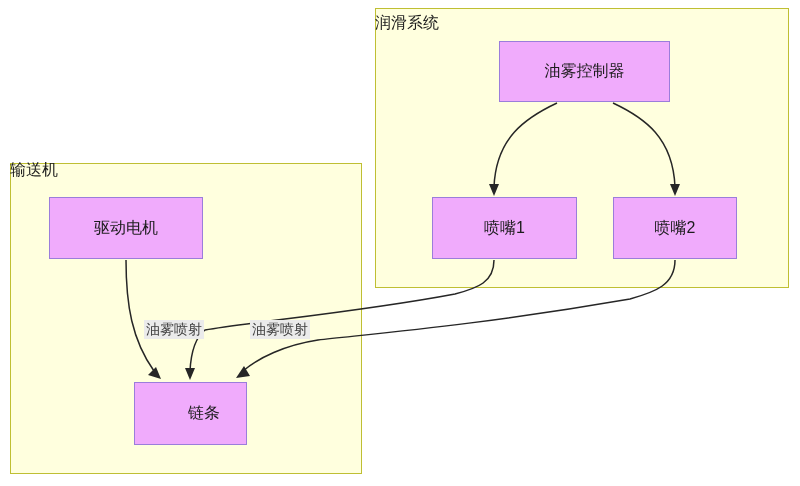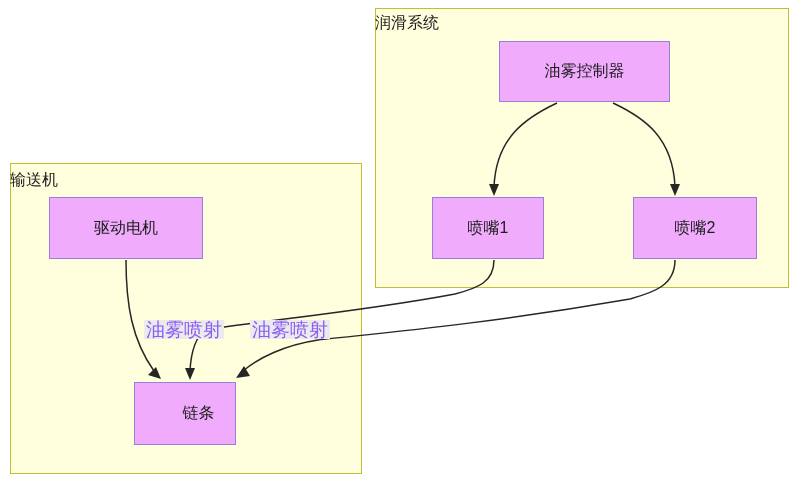--- a/index.html
+++ b/index.html
@@ -55,37 +55,37 @@
     stroke: #262626;
     stroke-width: 1.5px;
   }
   .arrow-head {
     fill: #262626;
     stroke: none;
   }
   .edge-label {
     position: absolute;
     background: #ebebeb;
-    color: #8b5cf6;
-    font-size: 19px;
+    color: #404040;
+    font-size: 14px;
     white-space: nowrap;
     padding: 1px 2px;
     line-height: 17px;
   }
 </style>
 </head>
 <body>
 
 <div id="canvas">
 
   <div class="cluster" id="cluster-lubrication" style="left: 375px; top: 8px; width: 414px; height: 280px;"></div>
   <div class="cluster-title" id="cluster-lubrication-title" style="left: 375px; width: 414px; top: 13px;">润滑系统</div>
 
   <div class="cluster" id="cluster-conveyor" style="left: 10px; top: 163px; width: 352px; height: 311px;"></div>
-  <div class="cluster-title" id="cluster-conveyor-title" style="left: 10px; width: 352px; top: 170px;">输送机</div>
+  <div class="cluster-title" id="cluster-conveyor-title" style="left: 10px; width: 352px; top: 160px;">输送机</div>
 
   <svg id="edge-layer" viewBox="0 0 800 486" width="800" height="486">
 
     <g>
       <path class="edge-path" d="M 557,103 C 525,118 496,138 494,187"></path>
       <polygon class="arrow-head" points="494,196 489,184 499,184"></polygon>
     </g>
 
     <g>
       <path class="edge-path" d="M 613,103 C 645,118 673,138 675,187"></path>
@@ -102,21 +102,21 @@
       <polygon class="arrow-head" points="190,380 185,368 195,368"></polygon>
     </g>
 
     <g>
       <path class="edge-path" d="M 675,260 C 675,285 655,292 630,299 C 480,325 370,334 318,340 C 285,345 258,358 243,371"></path>
       <polygon class="arrow-head" points="236,378 244,366 250,376"></polygon>
     </g>
   </svg>
 
   <div class="node" id="node-oil-mist-controller" style="left: 499px; top: 41px; width: 171px; height: 61px;">油雾控制器</div>
-  <div class="node" id="node-nozzle-1" style="left: 432px; top: 197px; width: 112px; height: 62px;">喷嘴1</div>
-  <div class="node" id="node-nozzle-2" style="left: 613px; top: 197px; width: 124px; height: 62px; margin-left: 20px;">喷嘴2</div>
+  <div class="node" id="node-nozzle-1" style="left: 432px; top: 197px; width: 145px; height: 62px;">喷嘴1</div>
+  <div class="node" id="node-nozzle-2" style="left: 613px; top: 197px; width: 124px; height: 62px;">喷嘴2</div>
   <div class="node" id="node-drive-motor" style="left: 49px; top: 197px; width: 154px; height: 62px;">驱动电机</div>
-  <div class="node" id="node-chain" style="left: 134px; top: 382px; width: 102px; height: 63px; padding-left: 27px;">链条</div>
+  <div class="node" id="node-chain" style="left: 134px; top: 382px; width: 113px; height: 63px; padding-left: 27px;">链条</div>
 
   <div class="edge-label" id="edge-label-nozzle-1" style="left: 144px; top: 320px;">油雾喷射</div>
   <div class="edge-label" id="edge-label-nozzle-2" style="left: 250px; top: 320px;">油雾喷射</div>
 
 </div>
 
 </body></html>

